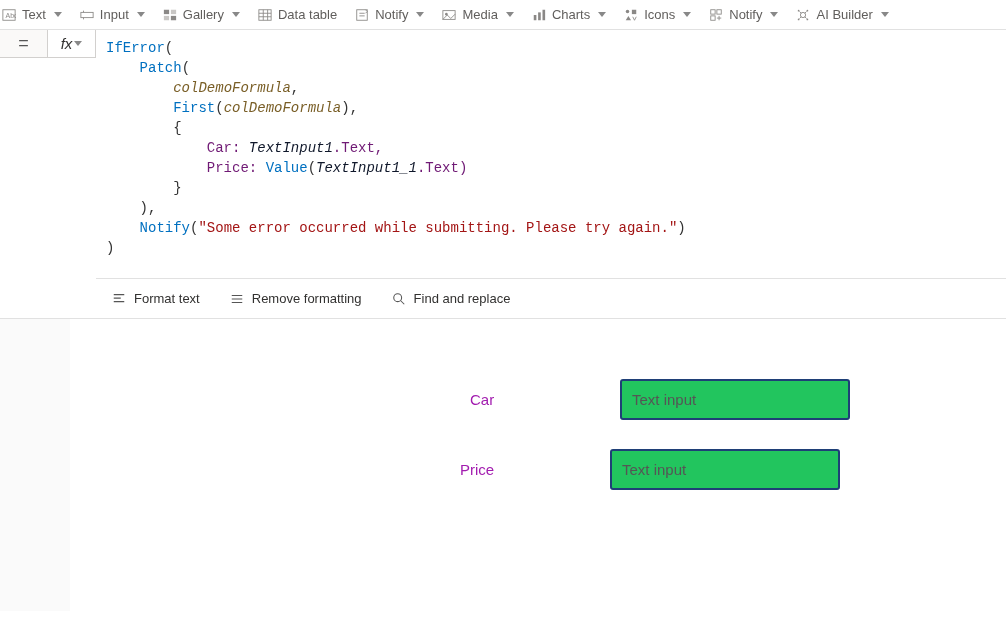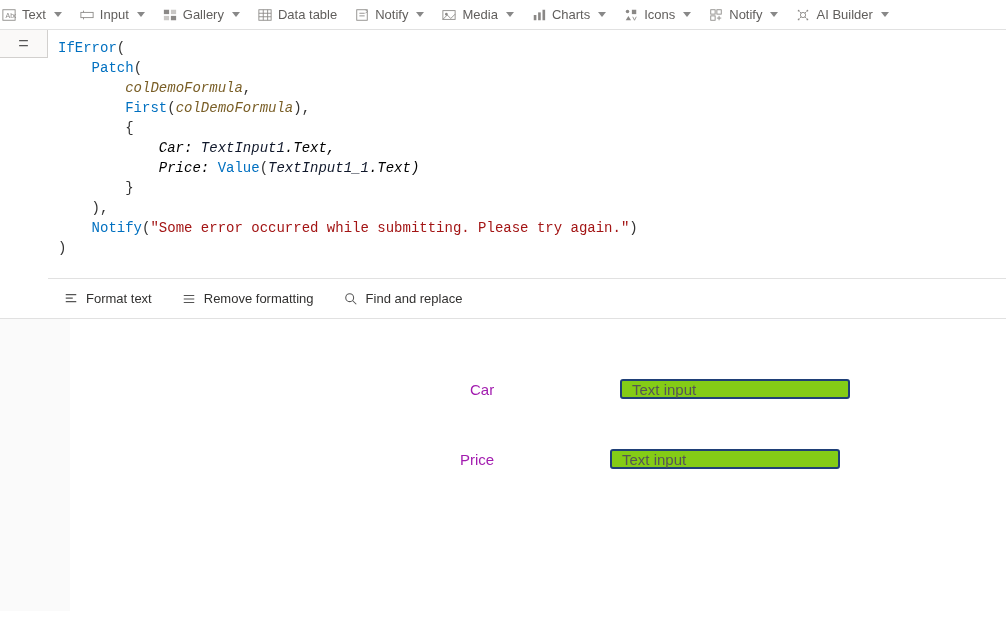--- a/index.html
+++ b/index.html
@@ -97,21 +97,21 @@
       font-size: 14px;
       line-height: 20px;
       white-space: pre;
       color:#333;
       overflow:auto;
     }
     .kw { color: #0070c0; }     
     .id1 { color: #795e26; font-style: italic; }  
     .id2 { color: #0f172a; font-style: italic; }  
     .str { color: #a31515; }
-    .mem { color:#000000;font-style:italic; }
+    .mem { color:#701a75; }
 
     .fx-toolbar {
       display:flex;
       align-items:center;
       gap:30px;
       height:40px;
       border-top:1px solid #e1e1e1;
       padding:0 16px;
       font-size:13px;
       color:#323130;
@@ -134,28 +134,28 @@
     .form-row {
       position:absolute;
       display:flex;
       align-items:center;
       gap:100px;
     }
     .form-row.r1 { left:400px; top:60px; }
     .form-row.r2 { left:390px; top:130px; }
     .lbl { font-size:15px; color:#a21caf; width:50px; }
     .txt-input {
-      width:230px; height:20px;
+      width:230px; height:41px;
       border:2px solid #1f3f77;
       border-radius:3px;
       padding:0 10px;
       font-size:15px;
       color:#555;
       display:flex;align-items:center;
-      background:#84cc16;
+      background:#22c55e;
     }
     .submit-wrap {
       position:absolute;
       left:570px; top:208px;
     }
     .submit-btn {
       width:137px; height:36px;
       background:#2b5797;
       color:#fff;
       display:flex;align-items:center;justify-content:center;
@@ -296,20 +296,26 @@
       <span class="rtxt">AI Builder</span>
       <span class="chev"></span>
     </div>
   </div>
 
 <div class="fx-row">
   <div class="fx-left-col">
     <div class="fx-eq">
         <span>=</span>
       </div>
+  </div>
+  <div class="fx-left-col">
+    <div class="fx-fx">
+      <span class="fxl">fx</span>
+        <span class="chev"></span>
+    </div>
   </div>
   <div class="editor-col">
     <div class="code" id="code"><div><span class="kw">IfError</span><span>(</span></div><div><span>    </span><span class="kw">Patch</span><span>(</span></div><div><span>        </span><span class="id1">colDemoFormula</span><span>,</span></div><div><span>        </span><span class="kw">First</span><span>(</span><span class="id1">colDemoFormula</span><span>),</span></div><div><span>        {</span></div><div><span class="mem">            Car: </span><span class="id2">TextInput1</span><span class="mem">.Text,</span></div><div><span class="mem">            Price: </span><span class="kw">Value</span><span>(</span><span class="id2">TextInput1_1</span><span class="mem">.Text)</span></div><div><span>        }</span></div><div><span>    ),</span></div><div><span>    </span><span class="kw">Notify</span><span>(</span><span class="str">"Some error occurred while submitting. Please try again."</span><span>)</span></div><div><span>)</span></div></div>
     <div class="fx-toolbar">
       <div class="fx-tool">
         <span class="ico">
           <svg width="14" height="14" viewBox="0 0 16 16" fill="none">
               <path d="M2 3h12M2 7h8M2 11h12" stroke="#555" stroke-width="1.2"></path>
             </svg>
         </span>

